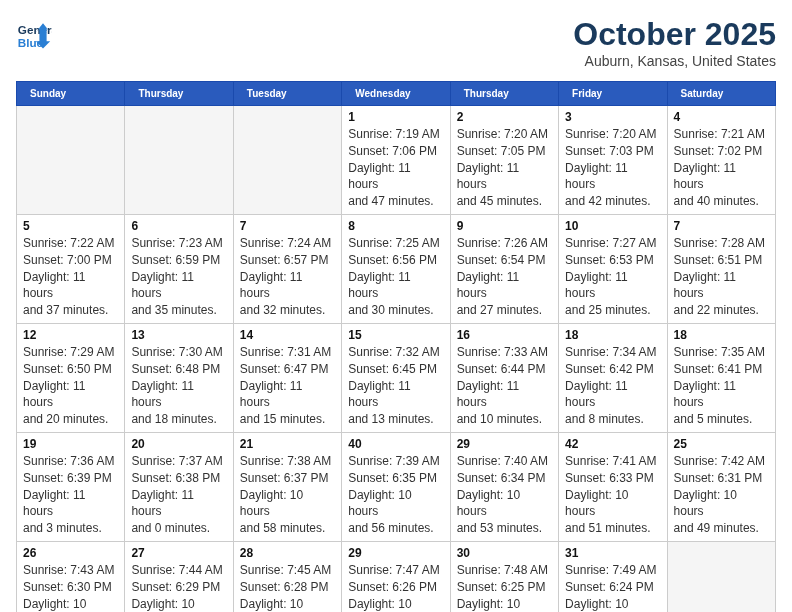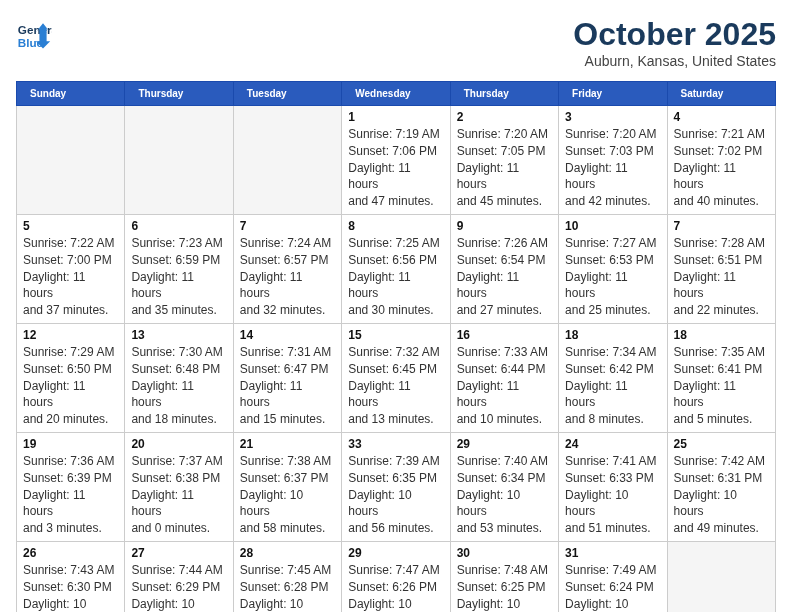--- a/index.html
+++ b/index.html
@@ -192,29 +192,29 @@
         </td>
         <td>
           <div class="day-number">20</div>
           <div class="day-info">Sunrise: 7:37 AM<br>Sunset: 6:38 PM<br>Daylight: 11 hours<br>and 0 minutes.</div>
         </td>
         <td>
           <div class="day-number">21</div>
           <div class="day-info">Sunrise: 7:38 AM<br>Sunset: 6:37 PM<br>Daylight: 10 hours<br>and 58 minutes.</div>
         </td>
         <td>
-          <div class="day-number">33</div>
+          <div class="day-number">40</div>
           <div class="day-info">Sunrise: 7:39 AM<br>Sunset: 6:35 PM<br>Daylight: 10 hours<br>and 56 minutes.</div>
         </td>
         <td>
           <div class="day-number">29</div>
           <div class="day-info">Sunrise: 7:40 AM<br>Sunset: 6:34 PM<br>Daylight: 10 hours<br>and 53 minutes.</div>
         </td>
         <td>
-          <div class="day-number">24</div>
+          <div class="day-number">42</div>
           <div class="day-info">Sunrise: 7:41 AM<br>Sunset: 6:33 PM<br>Daylight: 10 hours<br>and 51 minutes.</div>
         </td>
         <td>
           <div class="day-number">25</div>
           <div class="day-info">Sunrise: 7:42 AM<br>Sunset: 6:31 PM<br>Daylight: 10 hours<br>and 49 minutes.</div>
         </td>
       </tr>
       <tr>
         <td>
           <div class="day-number">26</div>

